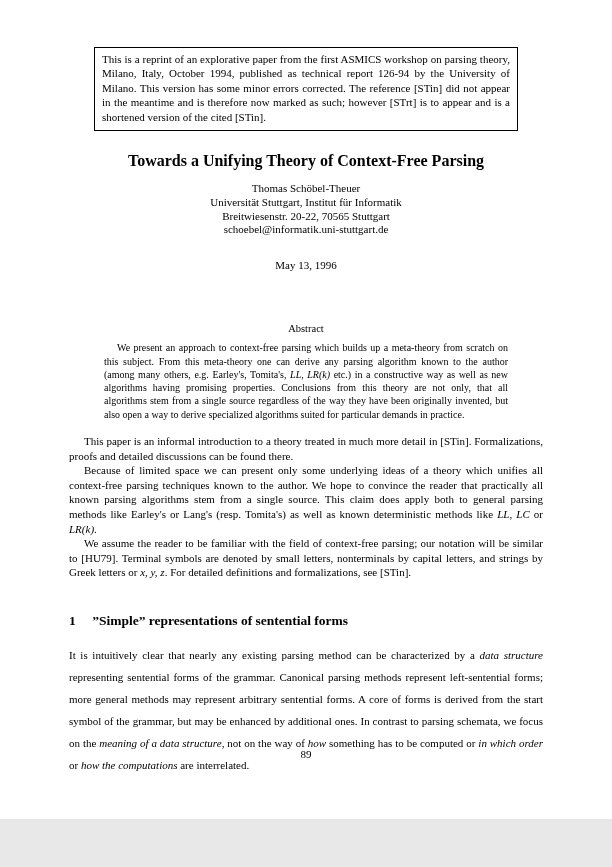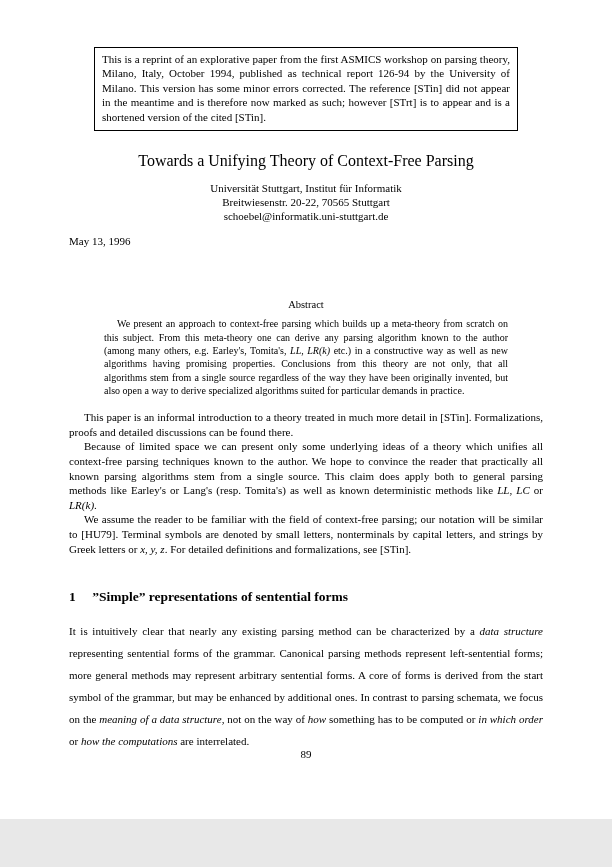--- a/index.html
+++ b/index.html
@@ -22,30 +22,31 @@
     border: 1px solid #000;
     padding: 4px 7px 6px 7px;
     font-size: 11px;
     line-height: 14.4px;
     text-align: justify;
   }
   .paper-title {
     margin-top: 21px;
     text-align: center;
     font-size: 16px;
-    font-weight: normal;
+    font-weight: bold;
   }
   .author-block {
     margin-top: 12px;
     text-align: center;
     font-size: 11px;
     line-height: 13.8px;
   }
   .date-line {
-    margin-top: 12px;
+    margin-top: 22px;
+    text-align: center;
     font-size: 11px;
   }
   .abstract {
     margin: 52px 35px 0 35px;
   }
   .abstract-heading {
     text-align: center;
     font-size: 10.5px;
     font-weight: normal;
     margin-bottom: 7px;
@@ -97,20 +98,21 @@
 <div class="page">
   <div class="content">
 
     <div class="notice-box">
       <span>This is a reprint of an explorative paper from the first ASMICS workshop on parsing theory, Milano, Italy, October 1994, published as technical report 126-94 by the University of Milano. This version has some minor errors corrected. The reference [STin] did not appear in the meantime and is therefore now marked as such; however [STrt] is to appear and is a shortened version of the cited [STin].</span>
     </div>
 
     <div class="paper-title">Towards a Unifying Theory of Context-Free Parsing</div>
 
     <div class="author-block">
+      <div>Thomas Schöbel-Theuer</div>
       <div>Universität Stuttgart, Institut für Informatik</div>
       <div>Breitwiesenstr. 20-22, 70565 Stuttgart</div>
       <div>schoebel@informatik.uni-stuttgart.de</div>
     </div>
 
     <div class="date-line">May 13, 1996</div>
 
     <div class="abstract">
       <div class="abstract-heading">Abstract</div>
       <div class="abstract-body"><span>We present an approach to context-free parsing which builds up a meta-theory from scratch on this subject. From this meta-theory one can derive any parsing algorithm known to the author (among many others, e.g. Earley's, Tomita's, </span><i>LL</i><span>, </span><i>LR(k)</i><span> etc.) in a constructive way as well as new algorithms having promising properties. Conclusions from this theory are not only, that all algorithms stem from a single source regardless of the way they have been originally invented, but also open a way to derive specialized algorithms suited for particular demands in practice.</span></div>

